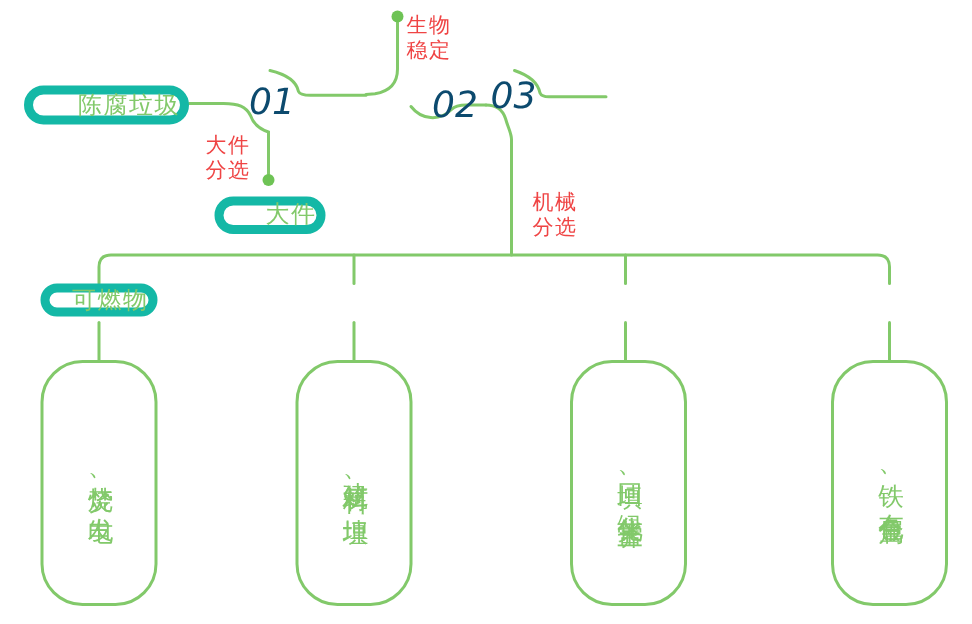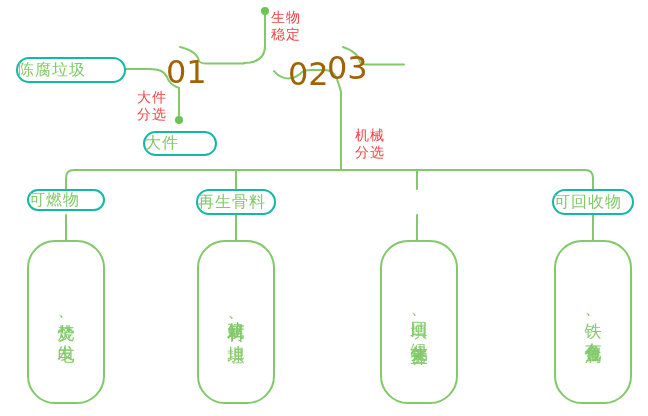--- a/index.html
+++ b/index.html
@@ -2,27 +2,28 @@
 <html><head>
 <meta charset="utf-8">
 <style>
   html,body{margin:0;padding:0;background:#ffffff;}
   .canvas{
     position:relative;width:648px;height:416px;background:#ffffff;overflow:hidden;
     font-family:"DejaVu Sans","Liberation Sans",sans-serif;
   }
   .connectors{position:absolute;left:0;top:0;width:648px;height:416px;}
   .pill{
-    position:absolute;box-sizing:border-box;border:2px solid #14b8a6;border-radius:14px;
-    color:#82c96a;display:flex;align-items:center;justify-content:flex-start;
+    position:absolute;box-sizing:border-box;border:6px solid #14b8a6;border-radius:14px;
+    color:#82c96a;display:flex;align-items:center;justify-content:flex-end;
     font-size:16px;letter-spacing:1px;background:#ffffff;
   }
   .step-num{
-    position:absolute;color:#a16207;font-size:32px;font-weight:400;line-height:1;
+    position:absolute;color:#0c4a6e;font-size:24px;font-weight:400;line-height:1;
     letter-spacing:0px;
+    font-style:italic;
   }
   .step-label{
     position:absolute;color:#ef4444;font-size:14px;line-height:17px;
     white-space:pre-line;letter-spacing:1px;
   }
   .result-box{
     position:absolute;box-sizing:border-box;width:78px;height:164px;top:240px;
     border:2px solid #82c96a;border-radius:28px;background:#ffffff;
     display:flex;align-items:center;justify-content:center;
   }
@@ -71,26 +72,20 @@
   <span class="step-label" style="left:355px;top:88px;margin-top:39px;">机械
 分选</span>
 
   <div class="pill" style="left:143px;top:131px;width:74px;height:25px;">
     <span>大件</span>
   </div>
 
   <div class="pill" style="left:27px;top:189px;width:78px;height:22px;">
     <span>可燃物</span>
   </div>
-  <div class="pill" style="left:196px;top:189px;width:80px;height:26px;">
-    <span>再生骨料</span>
-  </div>
-  <div class="pill" style="left:552px;top:189px;width:82px;height:26px;">
-    <span>可回收物</span>
-  </div>
 
   <div class="result-box" style="left:27px;">
     <span class="result-text">焚烧、发电</span>
   </div>
   <div class="result-box" style="left:197px;">
     <span class="result-text">建筑材料、填埋</span>
   </div>
   <div class="result-box" style="left:380px;">
     <span class="result-text">回填、绿化营养土</span>
   </div>

